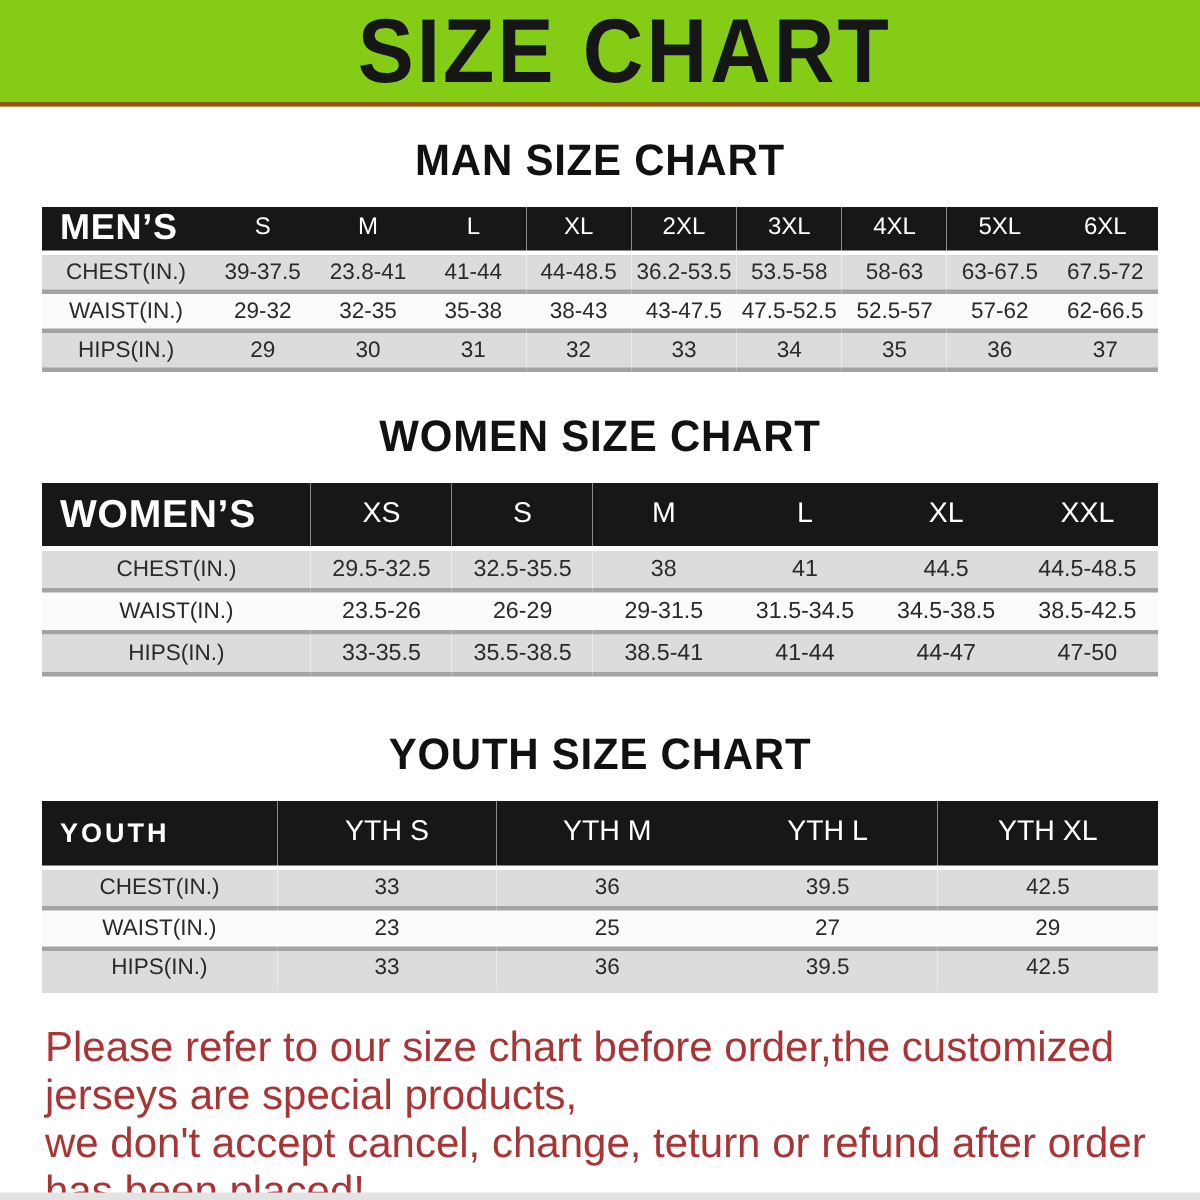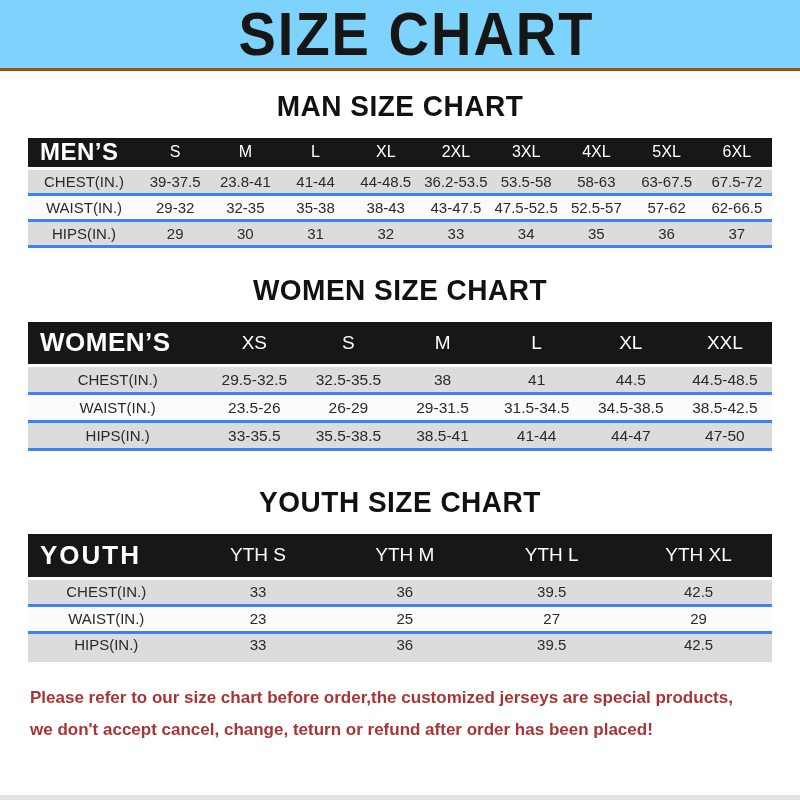--- a/index.html
+++ b/index.html
@@ -64,68 +64,68 @@
     color: #ffffff;
     border-bottom: 3px solid #ffffff;
   }
   .corner {
     text-align: left !important;
     padding-left: 12px !important;
     font-weight: 800;
     letter-spacing: 0.5px;
   }
   .size-head { font-weight: 400; }
-  .size-table tbody tr { border-bottom: 3px solid #3b82f6; color: #2a2a2a; }
+  .size-table tbody tr { border-bottom: 3px solid #a3a3a3; color: #2a2a2a; }
   .size-table tbody tr:nth-child(odd)  { background: #DCDCDC; }
   .size-table tbody tr:nth-child(even) { background: #FBFBFB; }
   .rowlabel { font-size: 15px; }
   
   .tbl-men col.c-label { width: 15%; }
   .tbl-men col.c-size  { width: 9.4%; }
   .tbl-men .head-row   { height: 30px; font-size: 16px; }
   .tbl-men .corner     { font-size: 24px; }
   .tbl-men tbody tr    { height: 26px; font-size: 15px; }
   
   .tbl-women col.c-label { width: 24%; }
   .tbl-women col.c-size  { width: 12.6%; }
   .tbl-women .head-row   { height: 44px; font-size: 19px; }
   .tbl-women .corner     { font-size: 26px; }
   .tbl-women tbody tr    { height: 28px; font-size: 15.5px; }
   
   .tbl-youth col.c-label { width: 21%; }
   .tbl-youth col.c-size  { width: 19.7%; }
   .tbl-youth .head-row   { height: 44px; font-size: 19px; }
-  .tbl-youth .corner     { font-size: 26px; letter-spacing: 2px; }
+  .tbl-youth .corner     { font-size: 18px; letter-spacing: 2px; }
   .tbl-youth tbody tr    { height: 27px; font-size: 15px; }
   .tbl-youth             { border-bottom: 6px solid #DCDCDC; }
   
   .notice {
     margin-top: 16px;
     padding: 4px 0 0 30px;
   }
   .notice p {
     margin: 0;
-    font-size: 17px;
+    font-size: 28px;
     line-height: 32px;
     color: #A93435;
-    font-weight: 700;
+    font-weight: 400;
   }
   .bottom-strip {
     position: absolute;
     left: 0; right: 0; bottom: 0;
     height: 5px;
     background: #E3E3E3;
   }
 </style>
 </head>
 <body>
 
 <div class="page">
 
-  <header class="banner" style="background: #7dd3fc; padding-left: 33px;">
+  <header class="banner" style="background: #84cc16; padding-left: 33px;">
     <h1 style="color: rgb(22, 22, 22);">SIZE CHART</h1>
   </header>
 
   <main id="sections">
       <section class="size-section sec-men">
         <h2 class="section-heading">MAN SIZE CHART</h2>
         <table class="size-table tbl-men">
           <colgroup>
             <col class="c-label">
             <col class="c-size">

